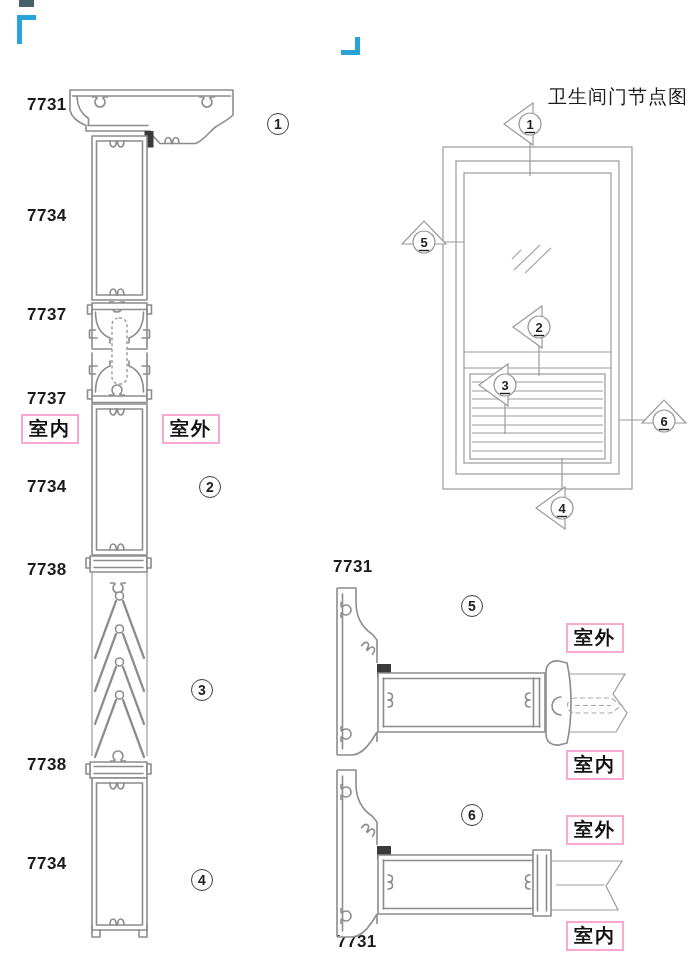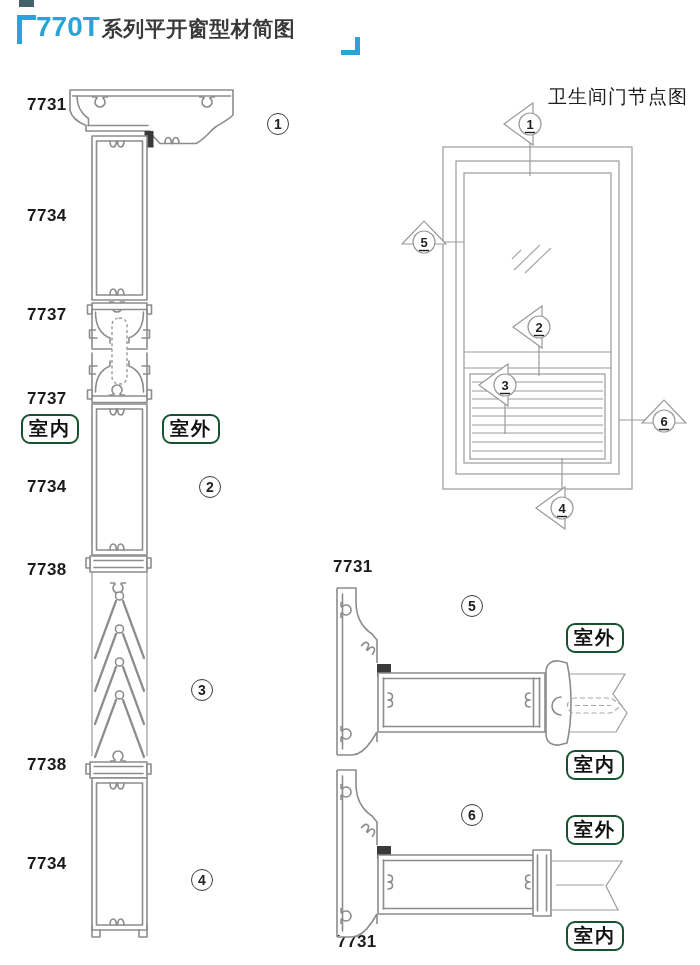--- a/index.html
+++ b/index.html
@@ -14,21 +14,21 @@
   .rest{font-size:21px;font-weight:bold;color:#3a3a3a;line-height:1.12;letter-spacing:.5px;}
   .br-open{position:absolute;left:17px;top:15px;width:14px;height:24px;
     border-left:5px solid var(--accent);border-top:5px solid var(--accent);}
   .br-close{position:absolute;left:341px;top:37px;width:14px;height:13px;
     border-right:5px solid var(--accent);border-bottom:5px solid var(--accent);}
   .door-title{position:absolute;left:548px;top:84px;font-size:19px;font-weight:normal;color:#1d1d1d;letter-spacing:1px;}
   .plabel{position:absolute;font-size:17px;font-weight:bold;color:#1b1b1b;letter-spacing:.5px;}
   .circ{position:absolute;width:22px;height:22px;border:1.8px solid #3c3c3c;border-radius:50%;
     background:#fff;display:flex;align-items:center;justify-content:center;
     font-size:14px;font-weight:bold;color:#222;box-sizing:border-box;}
-  .zone{position:absolute;min-width:52px;height:30px;border:2px solid #14532d;border-radius:9px;
+  .zone{position:absolute;min-width:52px;height:30px;border:2px solid #f9a8d4;border-radius:0;
     background:#fff;display:flex;align-items:center;justify-content:center;padding:0 6px;
     font-size:19px;font-weight:bold;color:#111;letter-spacing:2px;box-sizing:border-box;}
   svg{position:absolute;overflow:visible;}
   svg *{vector-effect:none;}
   .ln{stroke:#8c8c8c;stroke-width:1.6;fill:none;stroke-linecap:round;stroke-linejoin:round;}
   .lnf{stroke:#8c8c8c;stroke-width:1.6;fill:#fff;stroke-linejoin:round;}
   .thin{stroke:#9b9b9b;stroke-width:1.2;fill:none;}
   .thinf{stroke:#9b9b9b;stroke-width:1.2;fill:#fff;}
   .dash{stroke:#9a9a9a;stroke-width:1.4;fill:#fff;stroke-dasharray:3,2.6;}
   .gdash{stroke:#a9a9a9;stroke-width:1.2;fill:none;stroke-dasharray:5,3;}
@@ -38,24 +38,20 @@
   .glassln{stroke:#a8a8a8;stroke-width:1.2;fill:none;}
 </style>
 </head>
 <body>
 
 <div class="canvas">
 
   <div class="corner-chip"></div>
 
   <span class="br-open"></span>
-  <div class="main-title">
-    <span class="series">770T</span>
-    <span class="rest">系列平开窗型材简图</span>
-  </div>
   <span class="br-close"></span>
 
   <div class="door-title">卫生间门节点图</div>
 
   <div class="plabel" style="left:27px;top:95px">7731</div>
   <div class="plabel" style="left:27px;top:206px">7734</div>
   <div class="plabel" style="left:27px;top:305px">7737</div>
   <div class="plabel" style="left:27px;top:389px">7737</div>
   <div class="plabel" style="left:27px;top:477px">7734</div>
   <div class="plabel" style="left:27px;top:560px">7738</div>

